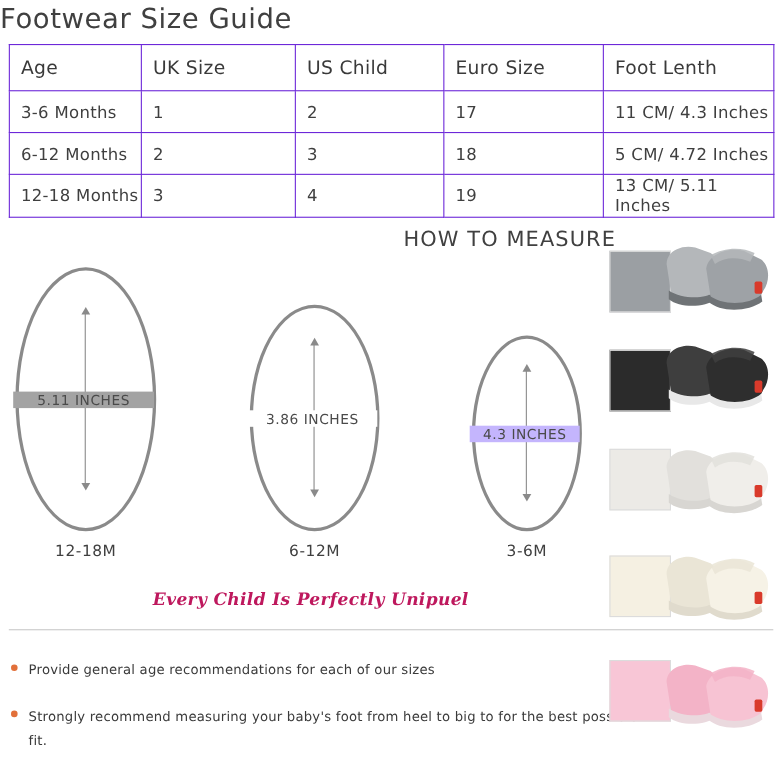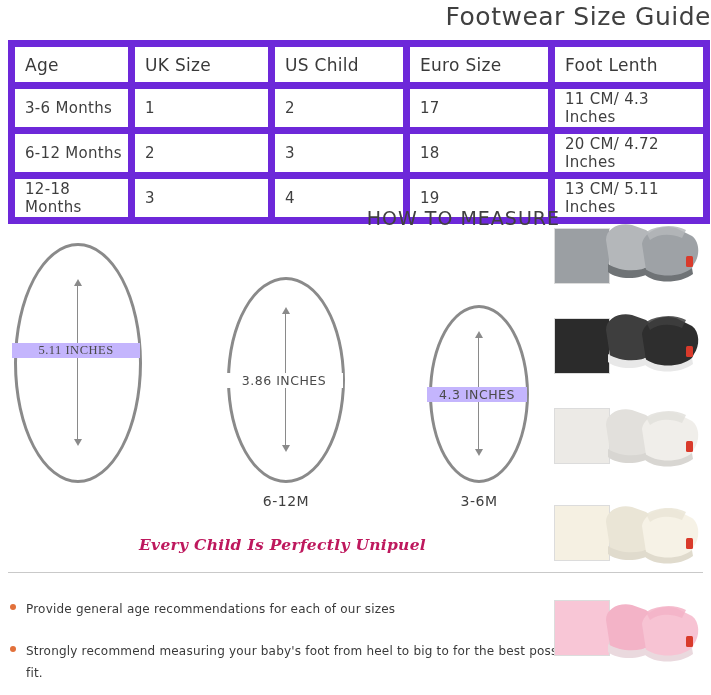--- a/index.html
+++ b/index.html
@@ -19,38 +19,38 @@
     overflow: hidden;
     background: #ffffff;
   }
 
   
   #title {
     position: absolute;
     left: 0;
     top: 2px;
     width: 711px;
-    text-align: right;
+    text-align: left;
     font-size: 25px;
     letter-spacing: 0.5px;
     color: #404040;
     font-family: "DejaVu Sans", sans-serif;
   }
 
   
   #size-table {
     position: absolute;
     left: 8px;
     top: 40px;
     width: 695px;
     border-collapse: collapse;
     table-layout: fixed;
   }
   #size-table td {
-    border: 7px solid #6d28d9;
+    border: 1px solid #6d28d9;
     height: 38px;
     font-size: 15px;
     color: #3f3f3f;
     padding-left: 10px;
     vertical-align: middle;
     letter-spacing: 0.3px;
   }
   #size-table tr.head td {
     font-size: 17px;
     height: 42px;
@@ -210,40 +210,41 @@
         <td class="c2">1</td>
         <td class="c3">2</td>
         <td class="c4">17</td>
         <td class="c5">11 CM/ 4.3 Inches</td>
       </tr>
       <tr>
         <td class="c1">6-12 Months</td>
         <td class="c2">2</td>
         <td class="c3">3</td>
         <td class="c4">18</td>
-        <td class="c5">20 CM/ 4.72 Inches</td>
+        <td class="c5">5 CM/ 4.72 Inches</td>
       </tr>
       <tr>
         <td class="c1">12-18 Months</td>
         <td class="c2">3</td>
         <td class="c3">4</td>
         <td class="c4">19</td>
         <td class="c5">13 CM/ 5.11 Inches</td>
       </tr>
     </tbody>
   </table>
 
   <div id="how-title">HOW TO MEASURE</div>
 
   <div class="foot" id="foot1">
     <div class="oval"></div>
     <div class="arrow-line" style="left:63px; top:42px; height:156px;"></div>
     <div class="arrow-head arrow-up" style="left:60px; top:36px;"></div>
     <div class="arrow-head arrow-down" style="left:60px; top:196px;"></div>
-    <div class="label-in" style="top:100px; left:-2px; background:#c4b5fd;font-family:Liberation Serif, serif;">5.11 INCHES</div>
+    <div class="label-in" style="top:113px; left:-2px; background:#a3a3a3;">5.11 INCHES</div>
+    <div class="caption" style="top:250px;">12-18M</div>
   </div>
 
   <div class="foot" id="foot2">
     <div class="oval"></div>
     <div class="arrow-line" style="left:58px; top:36px; height:134px;"></div>
     <div class="arrow-head arrow-up" style="left:55px; top:30px;"></div>
     <div class="arrow-head arrow-down" style="left:55px; top:168px;"></div>
     <div class="label-in" style="top:96px; left:-2px; background:#ffffff;">3.86 INCHES</div>
     <div class="caption" style="top:216px;">6-12M</div>
   </div>

